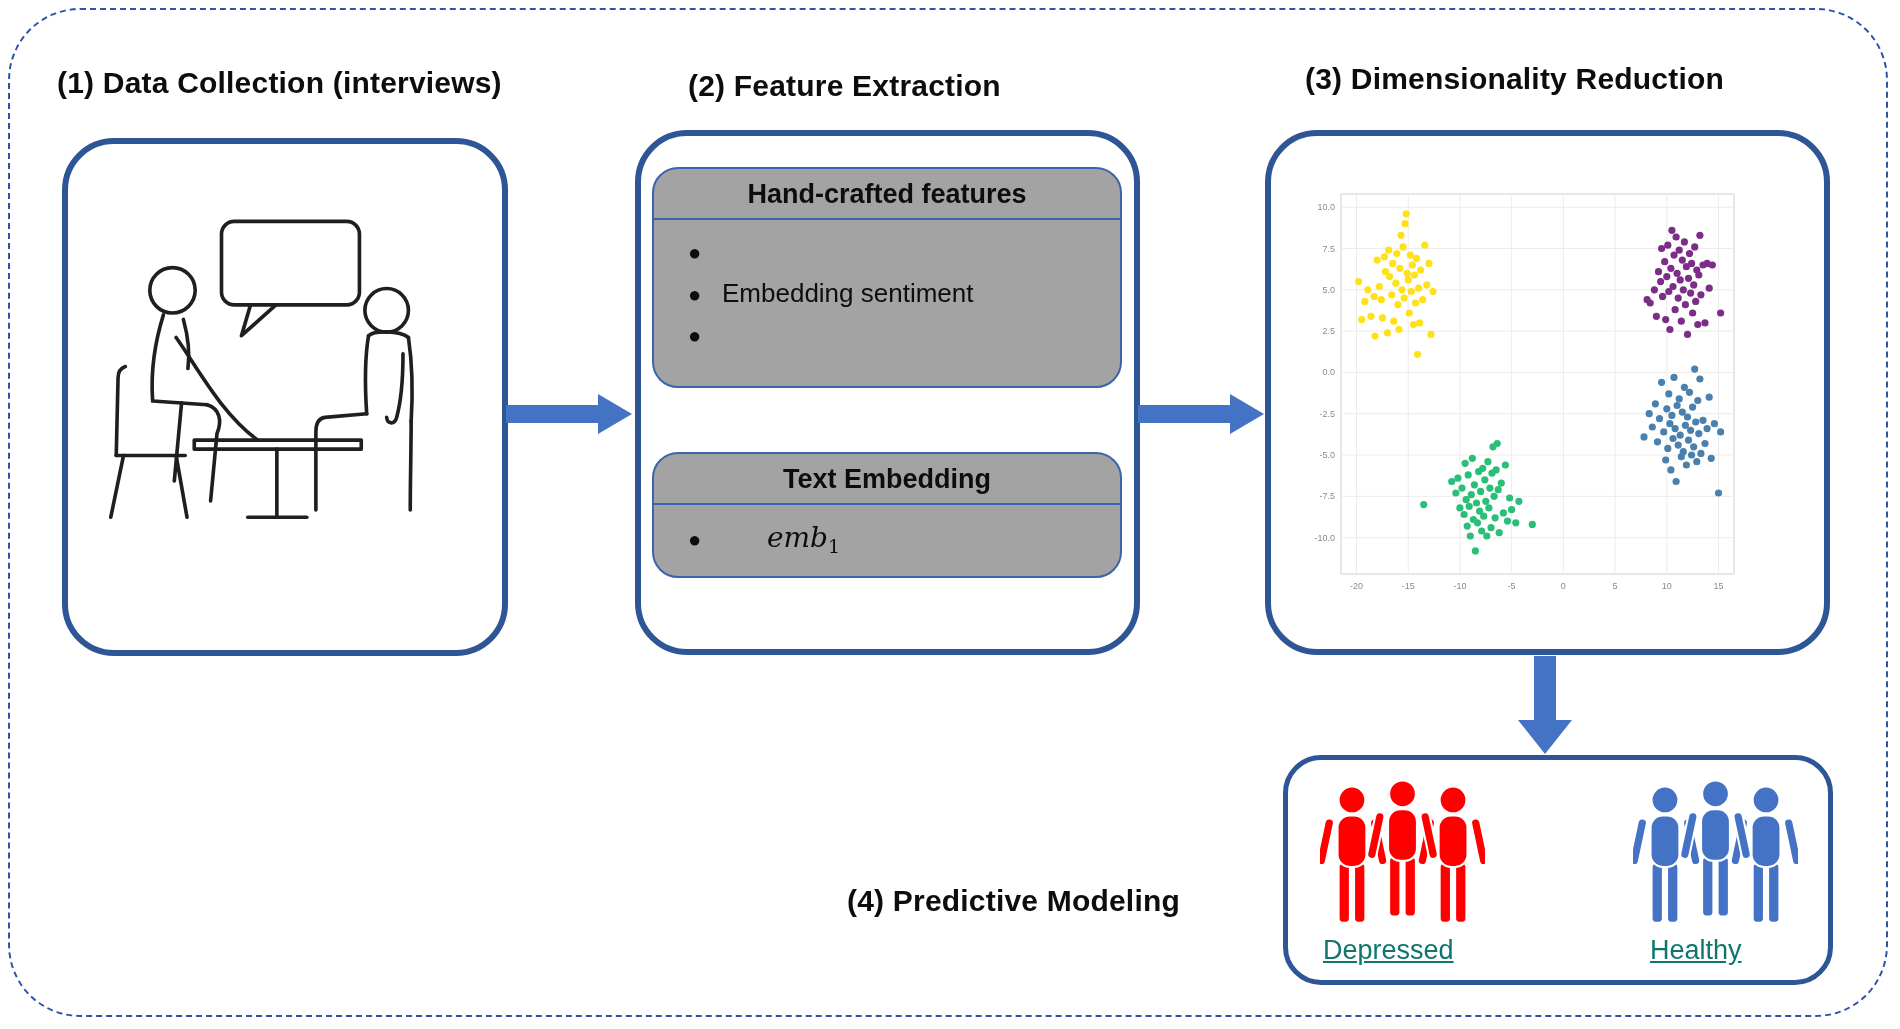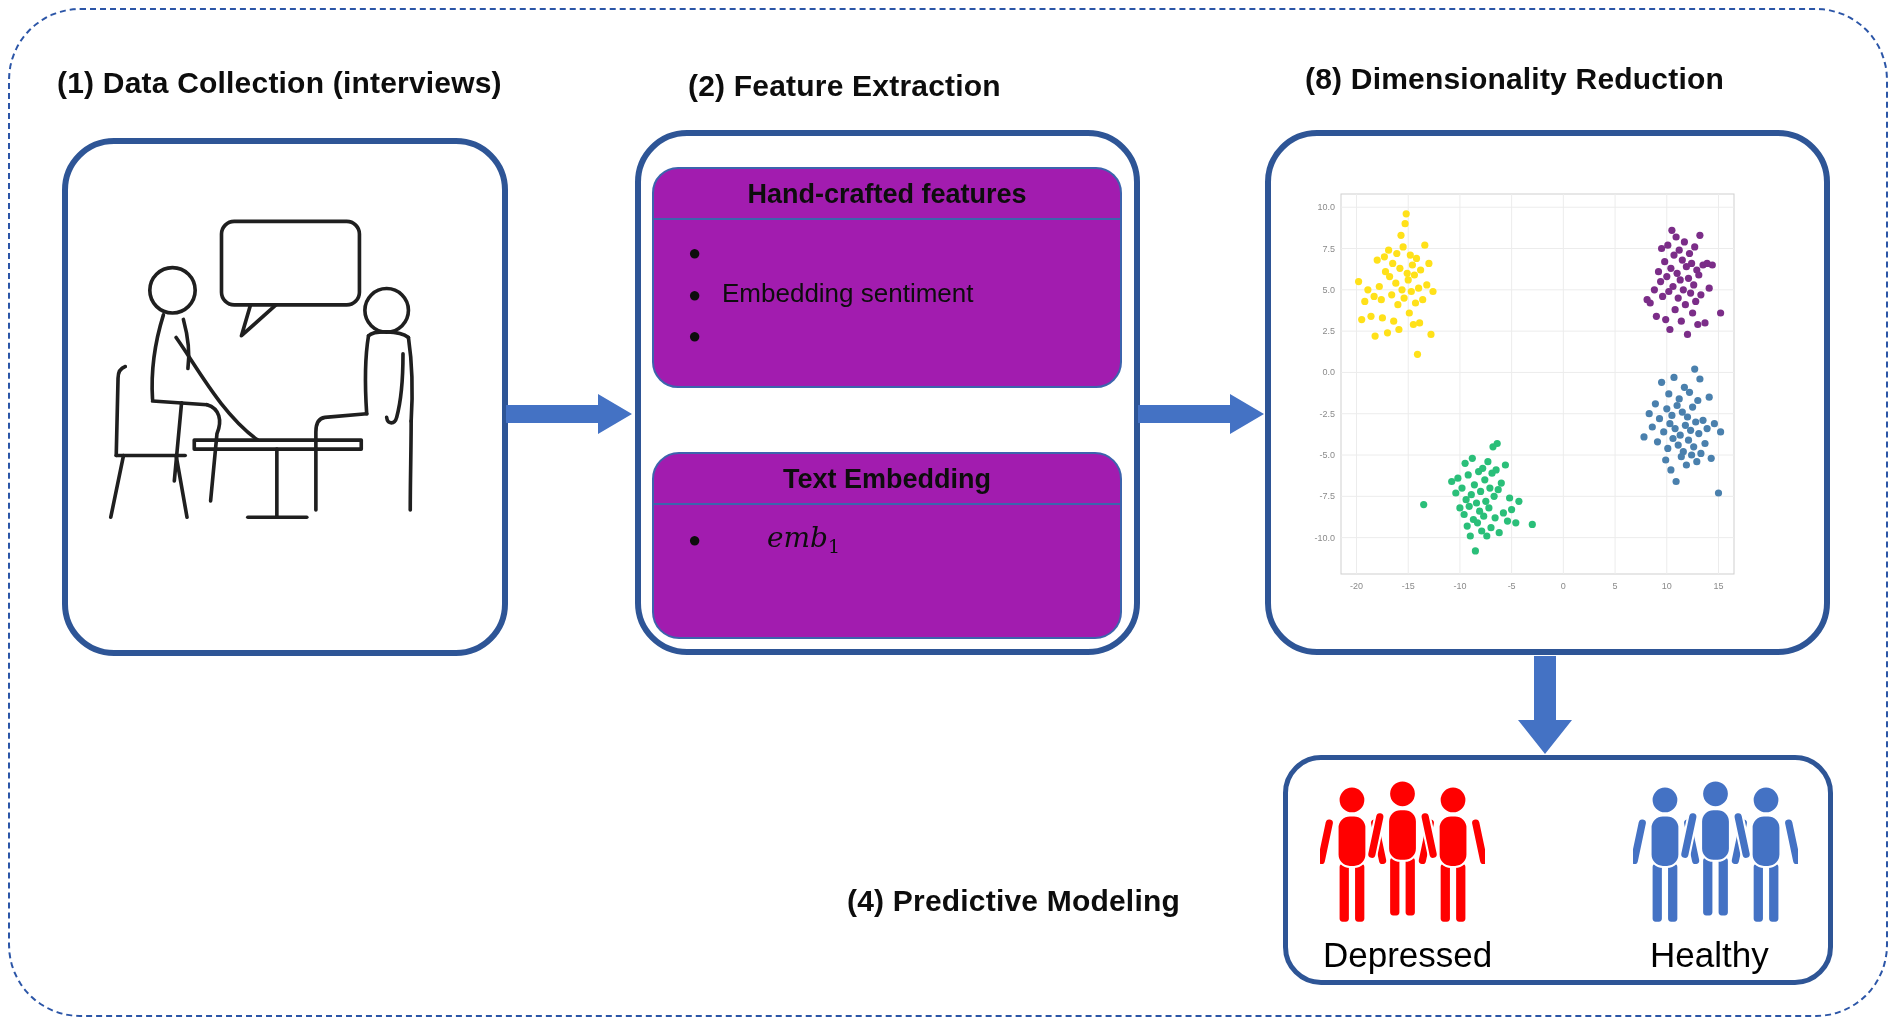--- a/index.html
+++ b/index.html
@@ -7,30 +7,30 @@
           font-family:"Liberation Sans",sans-serif;color:#0d0d0d;padding-left:36px;}
   .abs{position:absolute;}
   
   #outer-frame{left:8px;top:8px;width:1880px;height:1009px;border:2px dashed #2b55a7;
                border-radius:72px;box-sizing:border-box;}
   
   .step-title{font-size:30px;font-weight:bold;white-space:nowrap;letter-spacing:0.2px;}
   
   .big-box{border:6px solid #2e5596;border-radius:52px;box-sizing:border-box;background:#ffffff;}
   
-  .sub-box{border:2.5px solid #3c64ad;border-radius:26px;box-sizing:border-box;background:#a21caf;overflow:hidden;}
+  .sub-box{border:2.5px solid #3c64ad;border-radius:26px;box-sizing:border-box;background:#a3a3a3;overflow:hidden;}
   .sub-box .sub-header{font-size:27px;font-weight:bold;text-align:center;
                        border-bottom:2px solid #3c64ad;padding:10px 6px 8px 6px;}
   .bullet-list{padding:12px 10px 0 34px;}
   .bullet-row{display:flex;align-items:baseline;font-size:26px;line-height:41px;}
   .bullet-dot{width:34px;font-size:22px;flex:0 0 34px;}
   .math-var{font-family:"DejaVu Serif",serif;font-style:italic;font-size:28px;margin-left:45px;}
   .math-sub{font-family:"DejaVu Serif",serif;font-style:normal;font-size:19px;vertical-align:-6px;}
   
-  .group-label{font-size:35px;color:#000000;}
+  .group-label{font-size:27px;color:#0f766e;text-decoration:underline;}
   svg{display:block;}
   .tick-label{font-size:9px;fill:#8a8a8a;font-family:"Liberation Sans",sans-serif;}
 </style>
 </head>
 <body>
 
 <div id="canvas">
 
   <div id="outer-frame" class="abs"></div>
 
@@ -99,37 +99,37 @@
       <div class="bullet-row">
         <span class="bullet-dot">●</span>
         <span>Embedding sentiment</span>
       </div>
       <div class="bullet-row">
         <span class="bullet-dot">●</span>
       </div>
     </div>
   </div>
 
-  <div class="abs sub-box" style="left:652px;top:452px;width:470px;height:187px;border-radius:27px;">
+  <div class="abs sub-box" style="left:652px;top:452px;width:470px;height:126px;">
     <div class="sub-header">Text Embedding</div>
     <div class="bullet-list">
       <div class="bullet-row">
         <span class="bullet-dot">●</span>
         <span>
           <span class="math-var">emb</span><span class="math-sub">1</span>
         </span>
       </div>
     </div>
   </div>
 
   <svg class="abs" style="left:1138px;top:392px;" width="128" height="44" viewBox="0 0 128 44">
     <polygon points="0,13 92,13 92,2 126,22 92,42 92,31 0,31" fill="#4472c4"></polygon>
   </svg>
 
-  <div class="abs step-title" style="left:1305px;top:62px;">(8) Dimensionality Reduction</div>
+  <div class="abs step-title" style="left:1305px;top:62px;">(3) Dimensionality Reduction</div>
 
   <div class="abs big-box" style="left:1265px;top:130px;width:565px;height:525px;">
     <svg id="scatter-svg" viewBox="0 0 445 420" style="width:445px;height:420px;margin:48px 0 0 28px;">
         <rect x="42" y="10" width="393" height="380" fill="#ffffff" stroke="#cfcfcf" stroke-width="1"></rect>
         <line x1="57.51315789473684" y1="10" x2="57.51315789473684" y2="390" stroke="#ececec"></line>
         <line x1="109.22368421052632" y1="10" x2="109.22368421052632" y2="390" stroke="#ececec"></line>
         <line x1="160.93421052631578" y1="10" x2="160.93421052631578" y2="390" stroke="#ececec"></line>
         <line x1="212.64473684210526" y1="10" x2="212.64473684210526" y2="390" stroke="#ececec"></line>
         <line x1="264.35526315789474" y1="10" x2="264.35526315789474" y2="390" stroke="#ececec"></line>
         <line x1="316.06578947368416" y1="10" x2="316.06578947368416" y2="390" stroke="#ececec"></line>

